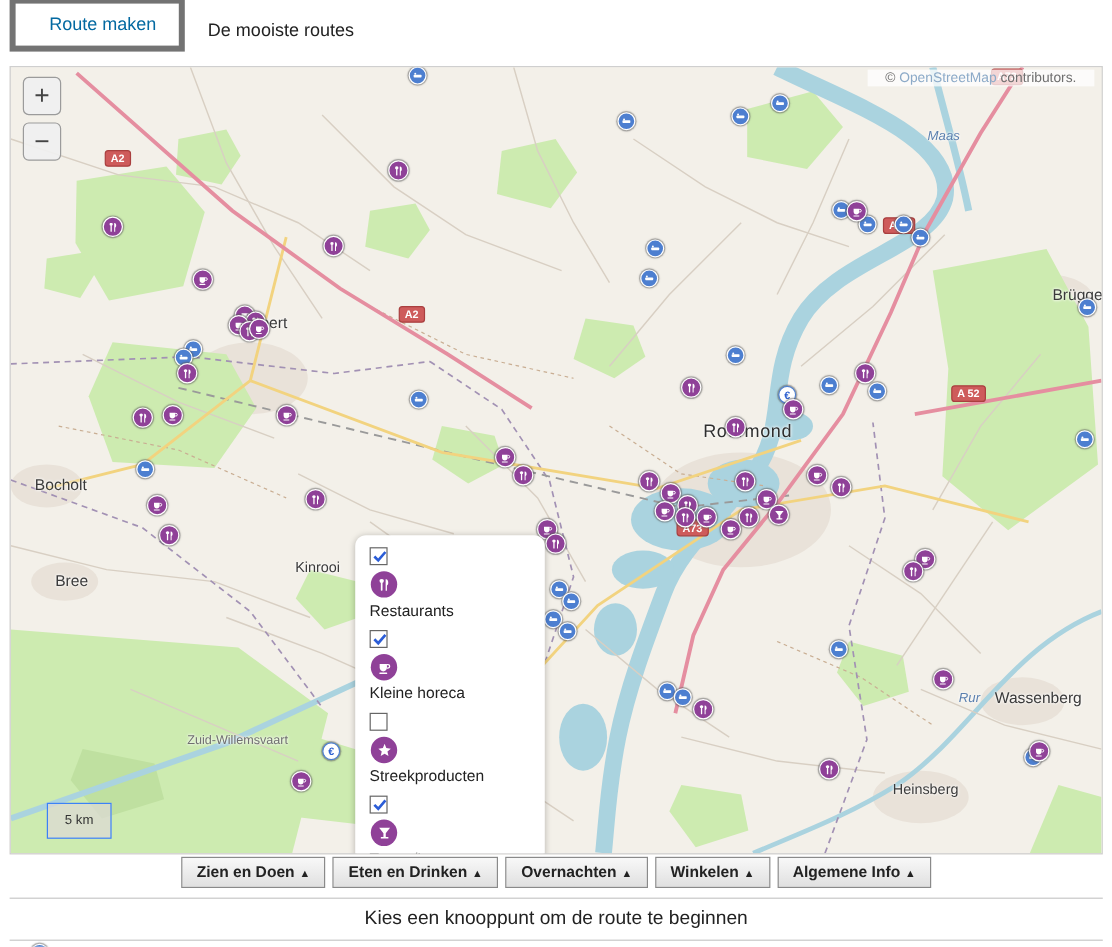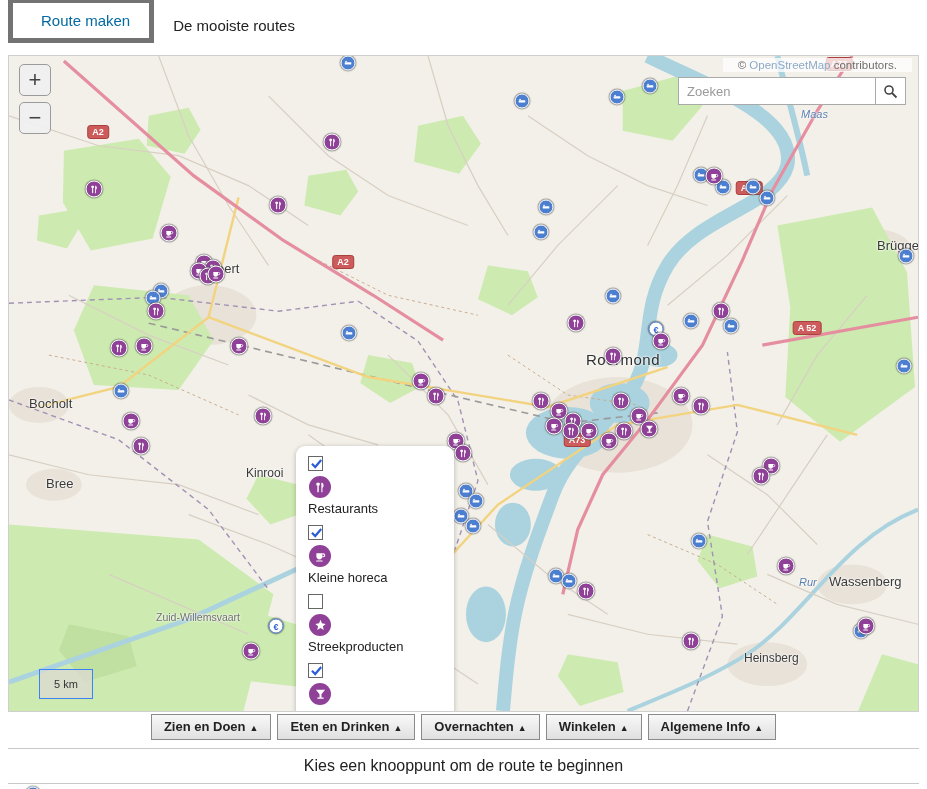--- a/index.html
+++ b/index.html
@@ -190,21 +190,21 @@
     <div id="labels">
         <span class="lbl town" style="left: 20px; top: 340px;">Bocholt</span>
         <span class="lbl town" style="left: 37px; top: 420px; text-align: center;">Bree</span>
         <span class="lbl " style="left: 237px; top: 410px;">Kinrooi</span>
         <span class="lbl town" style="left: 196px; top: 205px;">Weert</span>
         <span class="lbl city" style="left: 577px; top: 295px;">Roermond</span>
         <span class="lbl town" style="left: 868px; top: 182px;">Brüggen</span>
         <span class="lbl town" style="left: 820px; top: 518px;">Wassenberg</span>
         <span class="lbl " style="left: 735px; top: 595px;">Heinsberg</span>
         <span class="lbl small" style="left: 147px; top: 555px;">Zuid-Willemsvaart</span>
-        <span class="lbl water" style="left: 764px; top: 52px; margin-left: 28px;">Maas</span>
+        <span class="lbl water" style="left: 764px; top: 52px;">Maas</span>
         <span class="lbl water" style="left: 790px; top: 520px;">Rur</span>
       </div>
     <div id="badges">
         <span class="badge" style="left: 89px; top: 76px;">A2</span>
         <span class="badge" style="left: 334px; top: 206px;">A2</span>
         <span class="badge" style="left: 830px; top: 8px;">A73</span>
         <span class="badge" style="left: 740px; top: 132px;">A73</span>
         <span class="badge" style="left: 568px; top: 384px;">A73</span>
         <span class="badge" style="left: 798px; top: 272px;">A 52</span>
       </div>
@@ -733,29 +733,20 @@
           </svg>
         </span>
       </div>
 
     <div class="attribution">
       <span>©</span>
       <a>OpenStreetMap</a>
       <span>contributors.</span>
     </div>
 
-    <div class="searchbar">
-      <input type="text" placeholder="Zoeken" style="">
-      <button>
-        <svg width="15" height="15" viewBox="0 0 15 15">
-          <circle cx="6" cy="6" r="4" fill="none" stroke="#444" stroke-width="1.6"></circle>
-          <line x1="9" y1="9" x2="13.5" y2="13.5" stroke="#444" stroke-width="1.8"></line>
-        </svg>
-      </button>
-    </div>
 
     <div class="zoomctrl">
       <button>+</button>
       <button>−</button>
     </div>
 
     <div class="scalebar">5 km</div>
 
     <div class="filter-panel" id="filterPanel">
         <div class="fitem">

